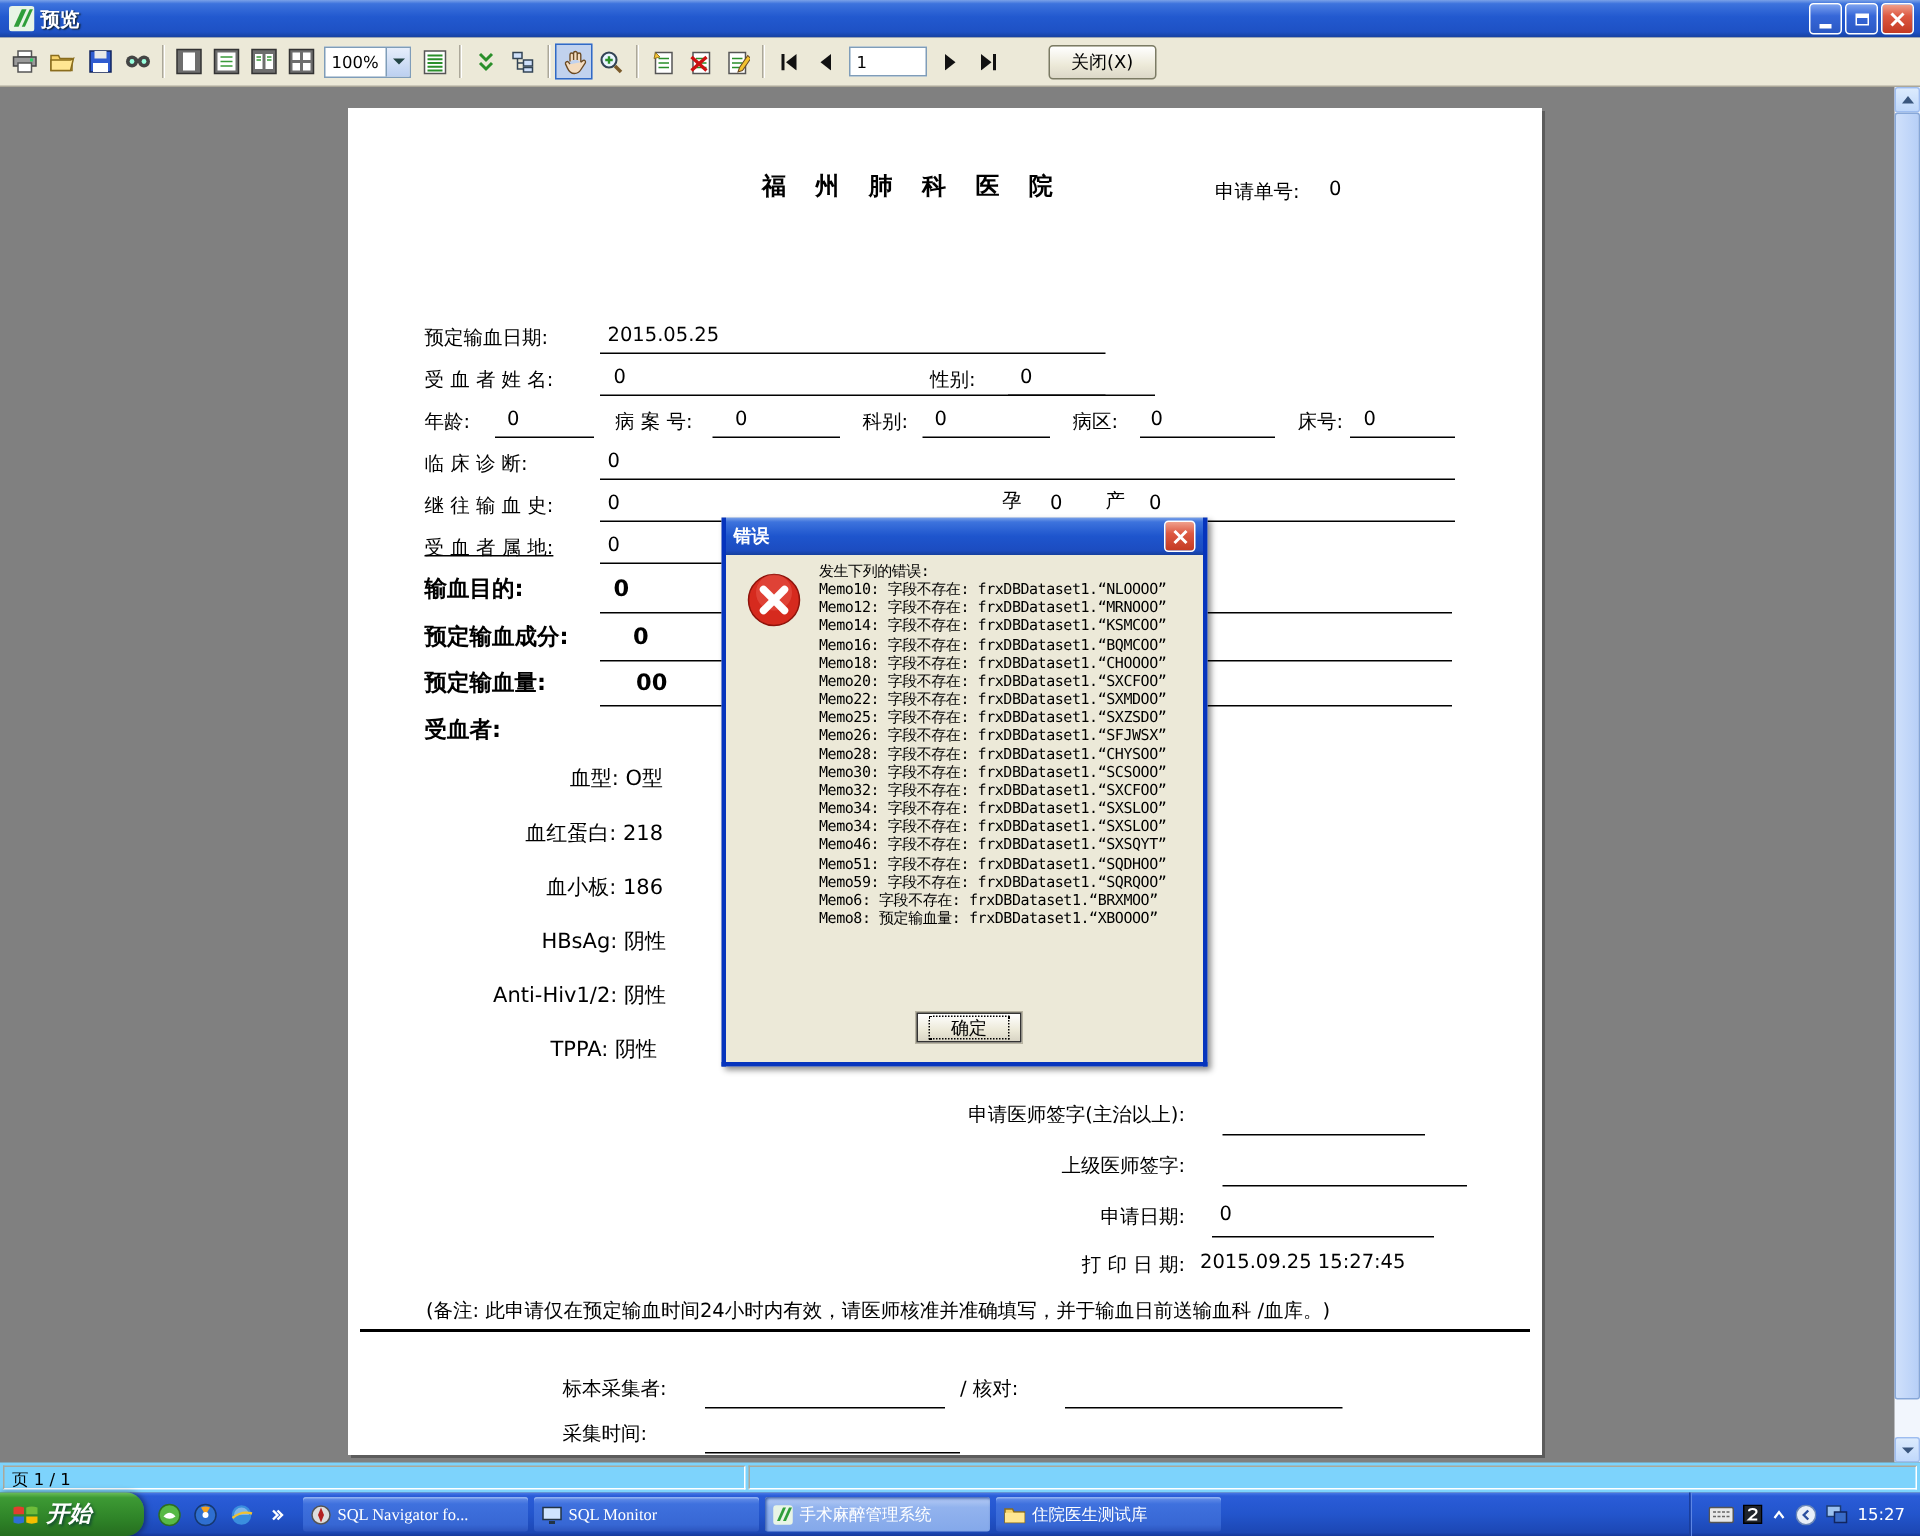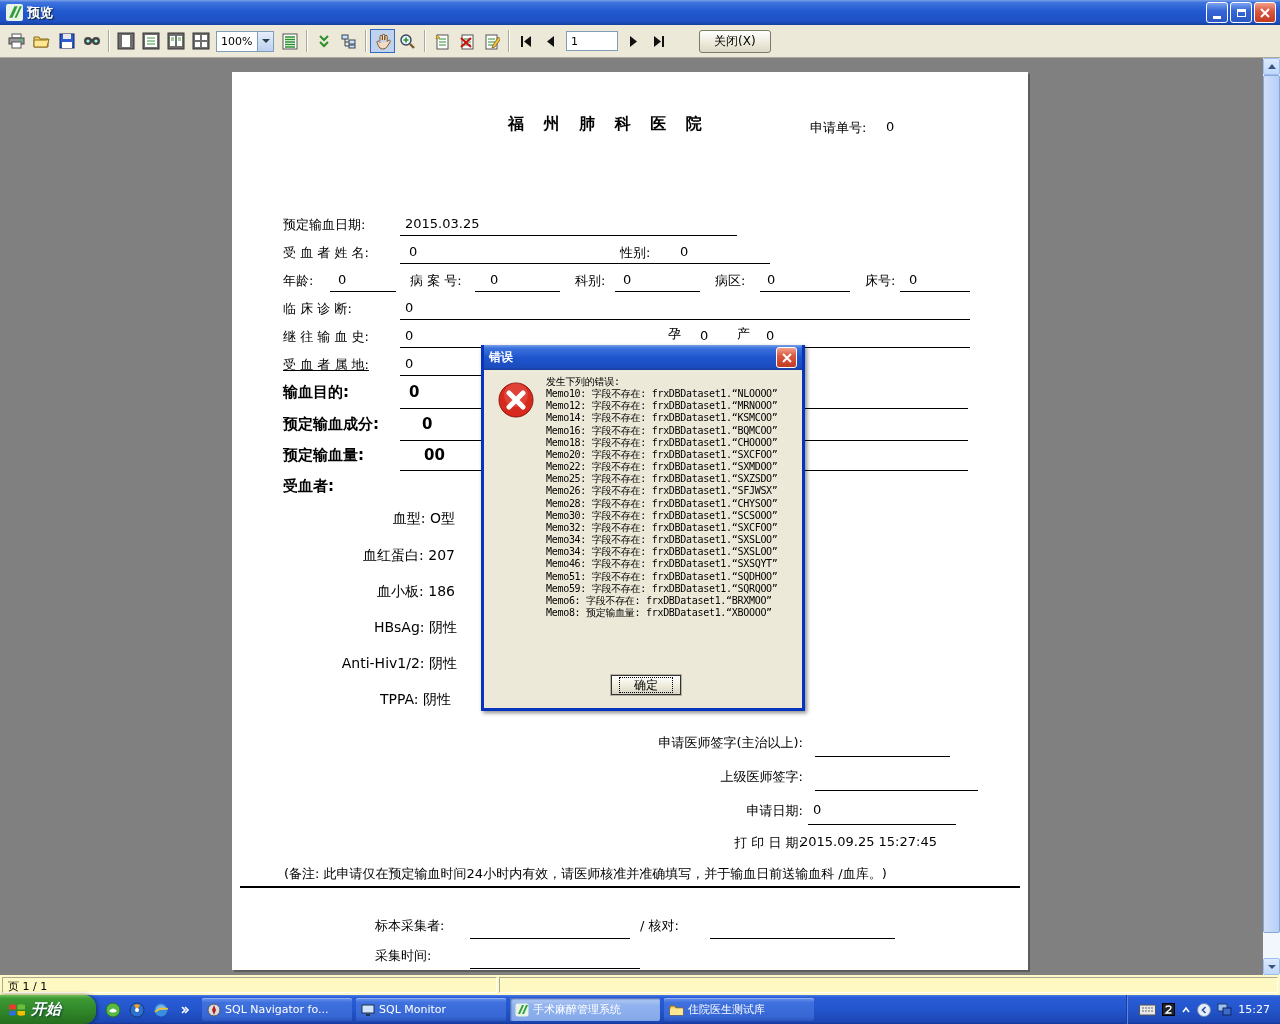--- a/index.html
+++ b/index.html
@@ -40,21 +40,21 @@
   
   .main { position:absolute; top:58px; left:0; width:1280px; height:917px; background:#808080; overflow:hidden; }
   .page { position:absolute; left:232px; top:14px; width:796px; height:898px; background:#fff;
     box-shadow:2px 2px 0 #5c5c5c; color:#000; }
   .t { position:absolute; white-space:nowrap; font-size:13px; }
   .u { position:absolute; height:0; border-bottom:1px solid #000; }
   .hosp { font-size:16px; font-weight:bold; letter-spacing:7px; }
   .formtitle { font-size:23px; font-weight:bold; letter-spacing:7px; }
   .big { font-size:15px; font-weight:bold;text-align:center; }
   .lab { font-size:14px; }
-  .ralign { text-align:right;margin-left:13px; }
+  .ralign { text-align:right; }
 
   
   .vscroll { position:absolute; right:0; top:0; width:17px; height:917px; background:#f2f6fd; }
   .sbtn { position:absolute; left:0; width:17px; height:17px; border:1px solid #9ebdf0; border-radius:2px;
     background:linear-gradient(180deg,#dcebfd,#c0d8fb); display:flex; align-items:center; justify-content:center; }
   .thumb { position:absolute; left:0; top:17px; width:17px; height:858px; border:1px solid #87a7d8; border-radius:2px;
     background:linear-gradient(90deg,#cfe0fb,#b7cff7); }
   .tri-up { width:0; height:0; border-left:4px solid transparent; border-right:4px solid transparent; border-bottom:5px solid #3a567e; }
 
   
@@ -68,39 +68,39 @@
   .dlg-body { position:relative; height:338px; background:#ece9d8; }
   .err-icon { position:absolute; left:14px; top:12px; width:36px; height:36px; }
   .err-lines { position:absolute; left:62px; top:6px; font-family:"DejaVu Sans Mono",monospace; font-size:10px;
     line-height:12.15px; letter-spacing:-0.3px; white-space:nowrap; }
   .ok-btn { position:absolute; left:127px; top:305px; width:70px; height:20px;
     background:linear-gradient(180deg,#fff,#ece9d8 60%,#d8d4c4); border:1px solid #333;
     box-shadow:0 0 0 1px #b8b4a2; font-size:12px; display:flex; align-items:center; justify-content:center; }
   .ok-inner { border:1px dotted #000; padding:0 14px; line-height:14px; }
 
   
-  .statusbar { position:absolute; top:975px; left:0; width:1280px; height:20px; background:#fef9c3;
+  .statusbar { position:absolute; top:975px; left:0; width:1280px; height:20px; background:#7dd3fc;
     display:flex; align-items:stretch; padding:2px; gap:2px; }
   .spanel { border:1px solid; border-color:#aca899 #fff #fff #aca899; font-size:11px; padding:1px 5px; }
   .spanel.first { width:495px; }
   .spanel.rest { flex:1; }
 
   
   .taskbar { position:absolute; top:995px; left:0; width:1280px; height:29px;
     background:linear-gradient(180deg,#4a7ce8 0%,#2a5cd8 8%,#2355cc 50%,#1c47b4 92%,#15389a 100%);
     display:flex; align-items:center; }
   .startbtn { height:29px; width:96px; display:flex; align-items:center; gap:5px; padding-left:8px;
     background:linear-gradient(180deg,#6cbf5a 0%,#3d9a34 12%,#2f8428 60%,#256d1f 100%);
     border-radius:0 12px 12px 0; box-shadow:1px 0 4px rgba(0,0,0,.5); }
   .start-text { color:#fff; font-weight:bold; font-style:italic; font-size:15px; text-shadow:1px 1px 2px #143; }
   .quicklaunch { display:flex; align-items:center; gap:6px; padding:0 8px; }
   .ql { width:18px; height:18px; display:flex; align-items:center; justify-content:center; }
   .taskitem { width:150px; height:23px; margin-right:4px; border-radius:2px; display:flex; align-items:center; gap:4px;
     padding:0 5px; background:linear-gradient(180deg,#6b93ea 0%,#3f71de 20%,#3767d4 80%,#2c55be 100%);
-    box-shadow:inset 0 1px 0 #8fb0f0; color:#fff; font-size:11px; overflow:hidden; }
+    box-shadow:inset 0 1px 0 #8fb0f0; color:#fff; font-size:11px; overflow:hidden;font-family:Liberation Serif, serif; }
   .taskitem.active { background:linear-gradient(180deg,#b9cef5 0%,#92b3ee 30%,#84a8ea 100%);
     box-shadow:inset 1px 1px 2px #3a5da8; color:#fff; }
   .taskitem .tlabel { white-space:nowrap; overflow:hidden; }
   .tray { margin-left:auto; height:29px; display:flex; align-items:center; gap:6px; padding:0 10px 0 12px;
     border-left:1px solid #1a3e9c; box-shadow:inset 1px 0 0 #5d86e4; }
   .clock { color:#fff; font-size:11px; }
 </style>
 </head>
 <body>
 
@@ -279,21 +279,21 @@
   </div>
 
   <div class="main">
     <div class="page">
 
       <div class="t hosp" style="left:276px; top:42px;">福 州 肺 科 医 院</div>
       <div class="t" style="left:578px; top:47px;">申请单号:</div>
       <div class="t" style="left:654px; top:47px;">0</div>
 
       <div class="t" style="left:51px; top:144px;">预定输血日期:</div>
-      <div class="t" style="left:173px; top:144px;">2015.03.25</div>
+      <div class="t" style="left:173px; top:144px;">2015.05.25</div>
       <div class="u" style="left:168px; top:163px; width:337px;"></div>
 
       <div class="t" style="left:51px; top:172px;">受 血 者 姓 名:</div>
       <div class="t" style="left:177px; top:172px;">0</div>
       <div class="u" style="left:168px; top:191px; width:337px;"></div>
       <div class="t" style="left:388px; top:172px;">性别:</div>
       <div class="t" style="left:448px; top:172px;">0</div>
       <div class="u" style="left:440px; top:191px; width:98px;"></div>
 
       <div class="t" style="left:51px; top:200px;">年龄:</div>
@@ -336,21 +336,21 @@
       <div class="t big" style="left:190px; top:343px;">0</div>
       <div class="u" style="left:168px; top:368px; width:568px;"></div>
 
       <div class="t big" style="left:51px; top:374px;">预定输血量:</div>
       <div class="t big" style="left:192px; top:374px;">00</div>
       <div class="u" style="left:168px; top:398px; width:568px;"></div>
 
       <div class="t big" style="left:51px; top:405px;">受血者:</div>
 
       <div class="t lab ralign" style="left:0; top:438px; width:210px;">血型: O型</div>
-      <div class="t lab ralign" style="left:0; top:475px; width:210px;">血红蛋白: 207</div>
+      <div class="t lab ralign" style="left:0; top:475px; width:210px;">血红蛋白: 218</div>
       <div class="t lab ralign" style="left:0; top:511px; width:210px;">血小板: 186</div>
       <div class="t lab ralign" style="left:0; top:547px; width:212px;">HBsAg: 阴性</div>
       <div class="t lab ralign" style="left:0; top:583px; width:212px;">Anti-Hiv1/2: 阴性</div>
       <div class="t lab ralign" style="left:0; top:619px; width:206px;">TPPA: 阴性</div>
 
       <div class="t ralign" style="left:300px; top:662px; width:258px;">申请医师签字(主治以上):</div>
       <div class="u" style="left:583px; top:684px; width:135px;"></div>
       <div class="t ralign" style="left:300px; top:696px; width:258px;">上级医师签字:</div>
       <div class="u" style="left:583px; top:718px; width:163px;"></div>
       <div class="t ralign" style="left:300px; top:730px; width:258px;">申请日期:</div>

